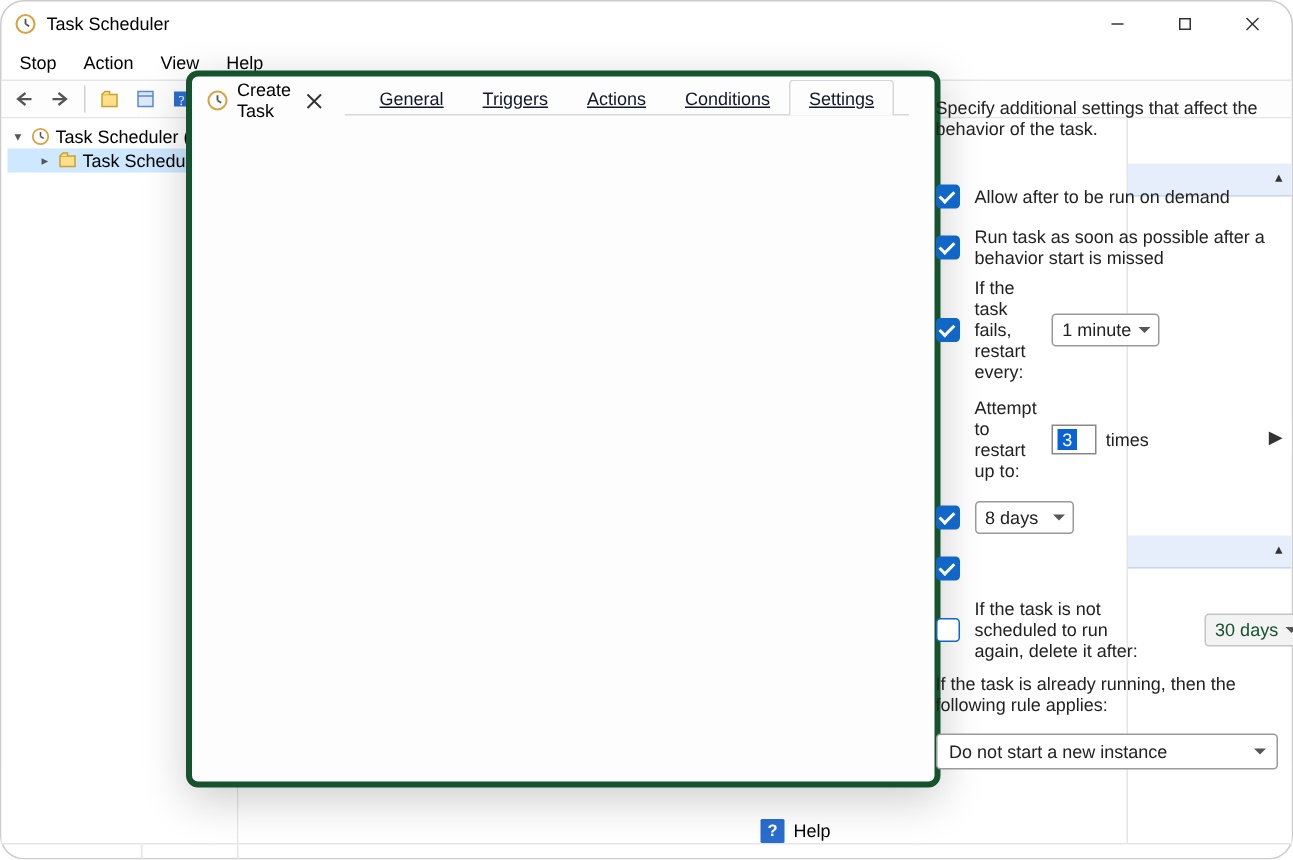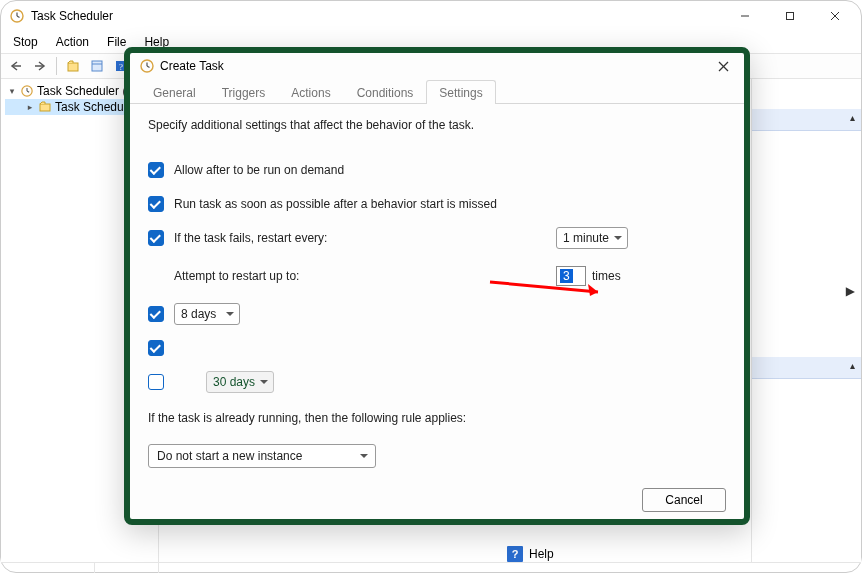--- a/index.html
+++ b/index.html
@@ -143,27 +143,26 @@
     display: flex; align-items: center; justify-content: center;
     font-weight: bold;
     font-size: 11px;
     border-radius: 1px;
   }
 
   
   .dialog {
     position: absolute;
     left: 123px; top: 46px;
-    width: 626px; height: 478px;
+    width: 503px; height: 478px;
     background: #fdfdfd;
-    border: 6px solid #14532d;
+    border: 4px solid #14532d;
     border-radius: 8px;
     box-shadow: 0 8px 30px rgba(0,0,0,0.20);
     display: flex;
-    flex-direction: column;
     z-index: 10;
   }
   .dlg-titlebar {
     height: 32px;
     display: flex; align-items: center;
     padding: 0 6px 0 10px;
   }
   .dlg-titlebar .title { flex: 1; font-size: 12px; }
   .dlg-close {
     width: 30px; height: 26px;
@@ -175,26 +174,27 @@
     display: flex;
     padding: 0 10px;
     gap: 0;
     border-bottom: 1px solid #d7d7d7;
     height: 26px;
     align-items: flex-end;
   }
   .tab {
     padding: 5px 12px 4px;
     font-size: 12px;
-    color: #737373;
+    color: #0f172a;
     border: 1px solid transparent;
     border-bottom: none;
     border-radius: 3px 3px 0 0;
     position: relative;
     top: 1px;
+    text-decoration: underline;
   }
   .tab.active {
     background: #fdfdfd;
     border-color: #d7d7d7;
     text-align: center;
   }
   .dlg-body {
     flex: 1;
     padding: 14px 18px 10px 18px;
     font-size: 12px;
@@ -337,21 +337,21 @@
             <line x1="1" y1="1" x2="9" y2="9" stroke="#333" stroke-width="1"></line>
             <line x1="9" y1="1" x2="1" y2="9" stroke="#333" stroke-width="1"></line>
           </svg>
       </div>
     </div>
   </div>
 
   <div class="menubar">
     <span>Stop</span>
     <span>Action</span>
-    <span>File</span>
+    <span>View</span>
     <span>Help</span>
   </div>
 
   <div class="toolbar">
     <div class="tool-btn">
       <svg width="14" height="12">
           <path d="M8 2 L3 6 L8 10" fill="none" stroke="#555" stroke-width="1.5"></path>
           <line x1="3" y1="6" x2="12" y2="6" stroke="#555" stroke-width="1.5"></line>
         </svg>
     </div>
@@ -499,20 +499,21 @@
             </span>
         </div>
       </div>
 
       <div class="setting-row">
         <span class="check checked"></span>
       </div>
 
       <div class="setting-row">
         <span class="check"></span>
+        <span class="row-label">If the task is not scheduled to run again, delete it after:</span>
         <div class="row-controls" style="width:100px;justify-content:flex-end">
           <span class="select disabled">
               <span>30 days</span>
             </span>
         </div>
       </div>
 
       <div class="setting-row" style="margin-top:8px">
         <span class="row-label">If the task is already running, then the following rule applies:</span>
       </div>

